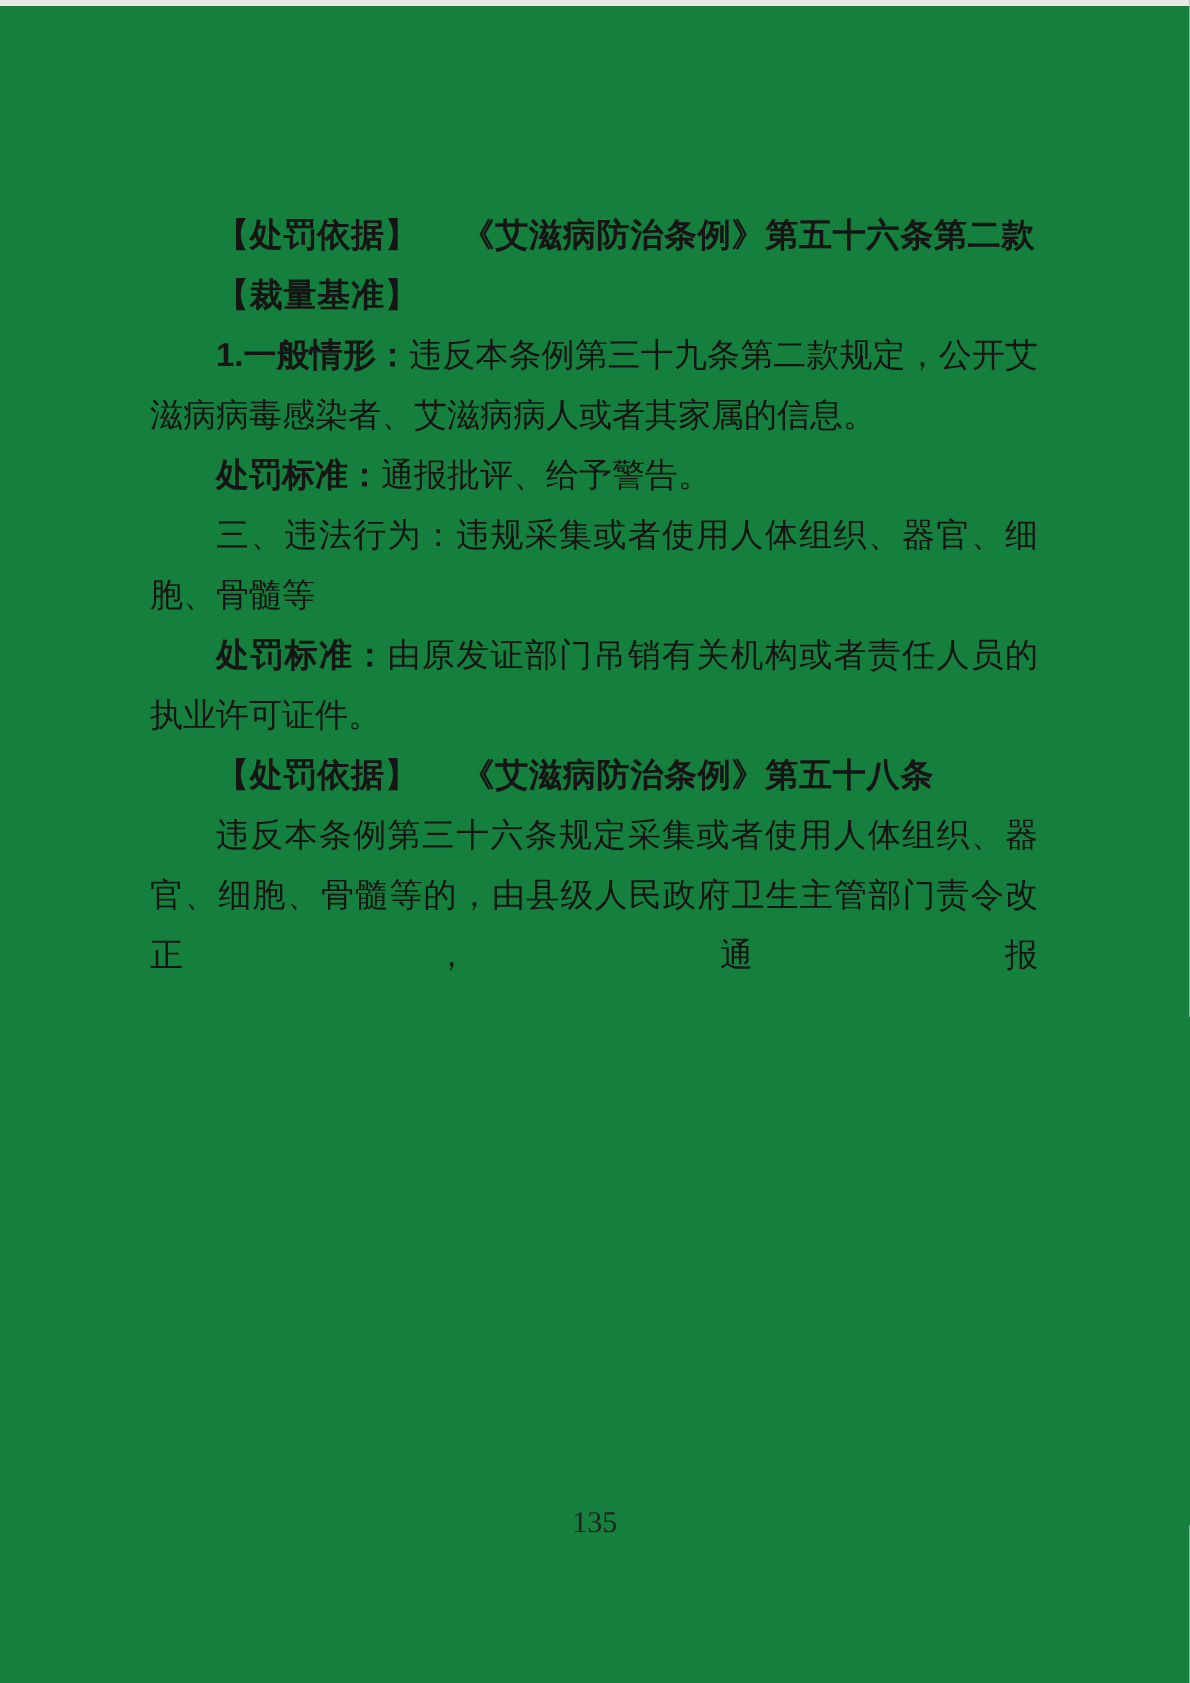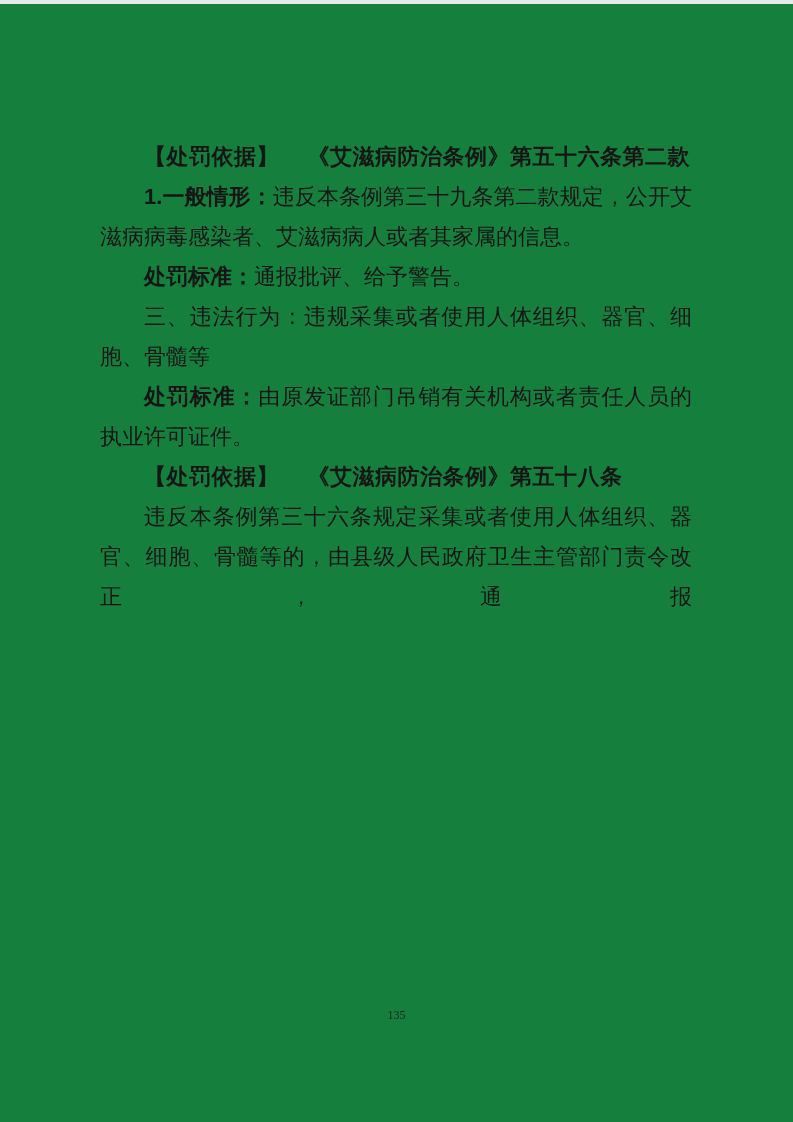--- a/index.html
+++ b/index.html
@@ -38,31 +38,32 @@
     font-weight: 700;
     font-family: "Liberation Sans", sans-serif;
   }
   p.continues { text-align-last: justify; }
   .footer {
     position: absolute;
     top: 999px;
     left: 0;
     width: 100%;
     text-align: center;
-    font-size: 12px;
+    font-size: 20px;
     line-height: 24px;
     color: #222;
   }
 </style>
 </head>
 <body>
 
 <div class="page">
   <div class="content">
       <p class="heading"><span>【处罚依据】</span><span class="heading-title">《艾滋病防治条例》第五十六条第二款</span></p>
+      <p class="heading"><span>【裁量基准】</span></p>
       <p class="para"><span class="lead">1.一般情形：</span><span>违反本条例第三十九条第二款规定，公开艾滋病病毒感染者、艾滋病病人或者其家属的信息。</span></p>
       <p class="para"><span class="lead">处罚标准：</span><span>通报批评、给予警告。</span></p>
       <p class="para"><span>三、违法行为：违规采集或者使用人体组织、器官、细胞、骨髓等</span></p>
       <p class="para"><span class="lead">处罚标准：</span><span>由原发证部门吊销有关机构或者责任人员的执业许可证件。</span></p>
       <p class="heading"><span>【处罚依据】</span><span class="heading-title">《艾滋病防治条例》第五十八条</span></p>
       <p class="para continues"><span>违反本条例第三十六条规定采集或者使用人体组织、器官、细胞、骨髓等的，由县级人民政府卫生主管部门责令改正，通报</span></p>
     </div>
   <div class="footer">
     <span>135</span>
   </div>

